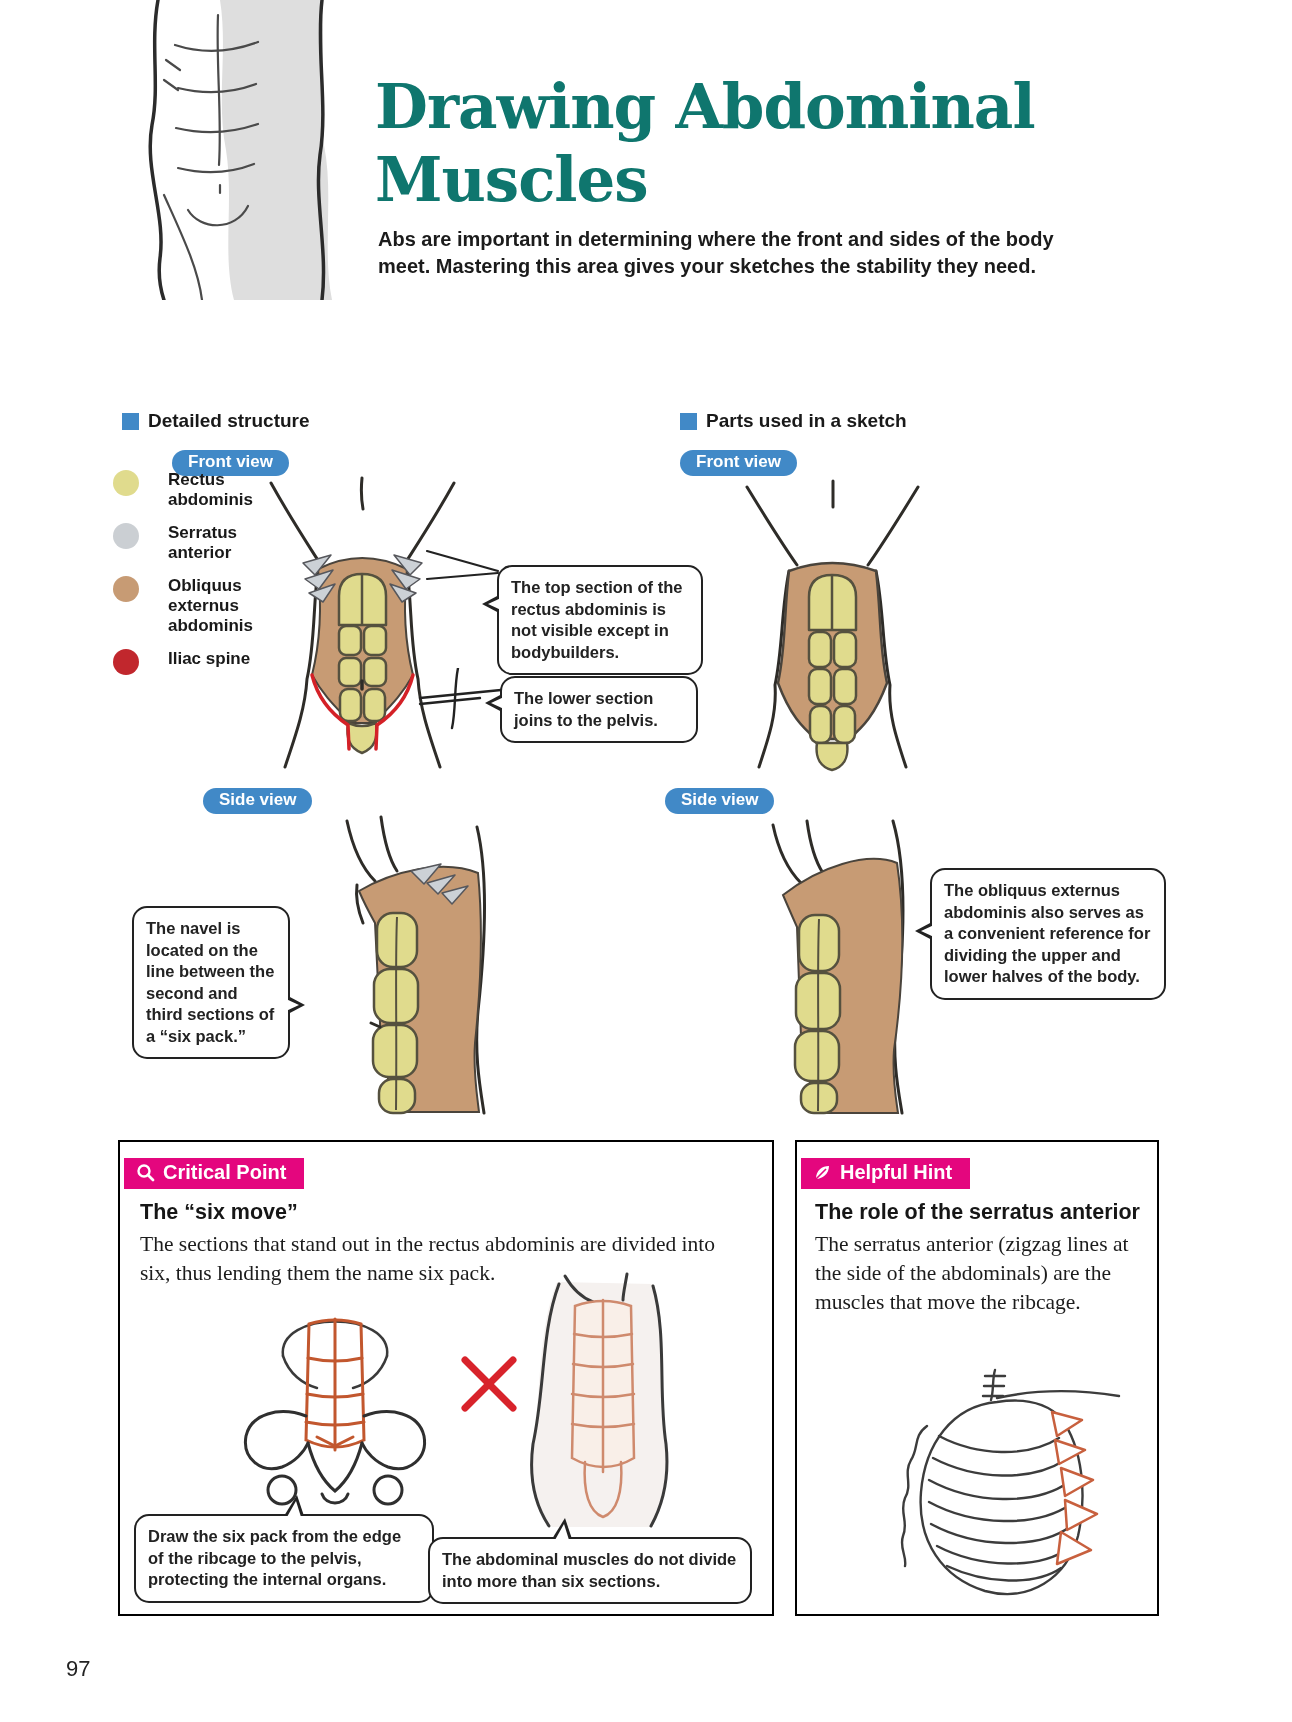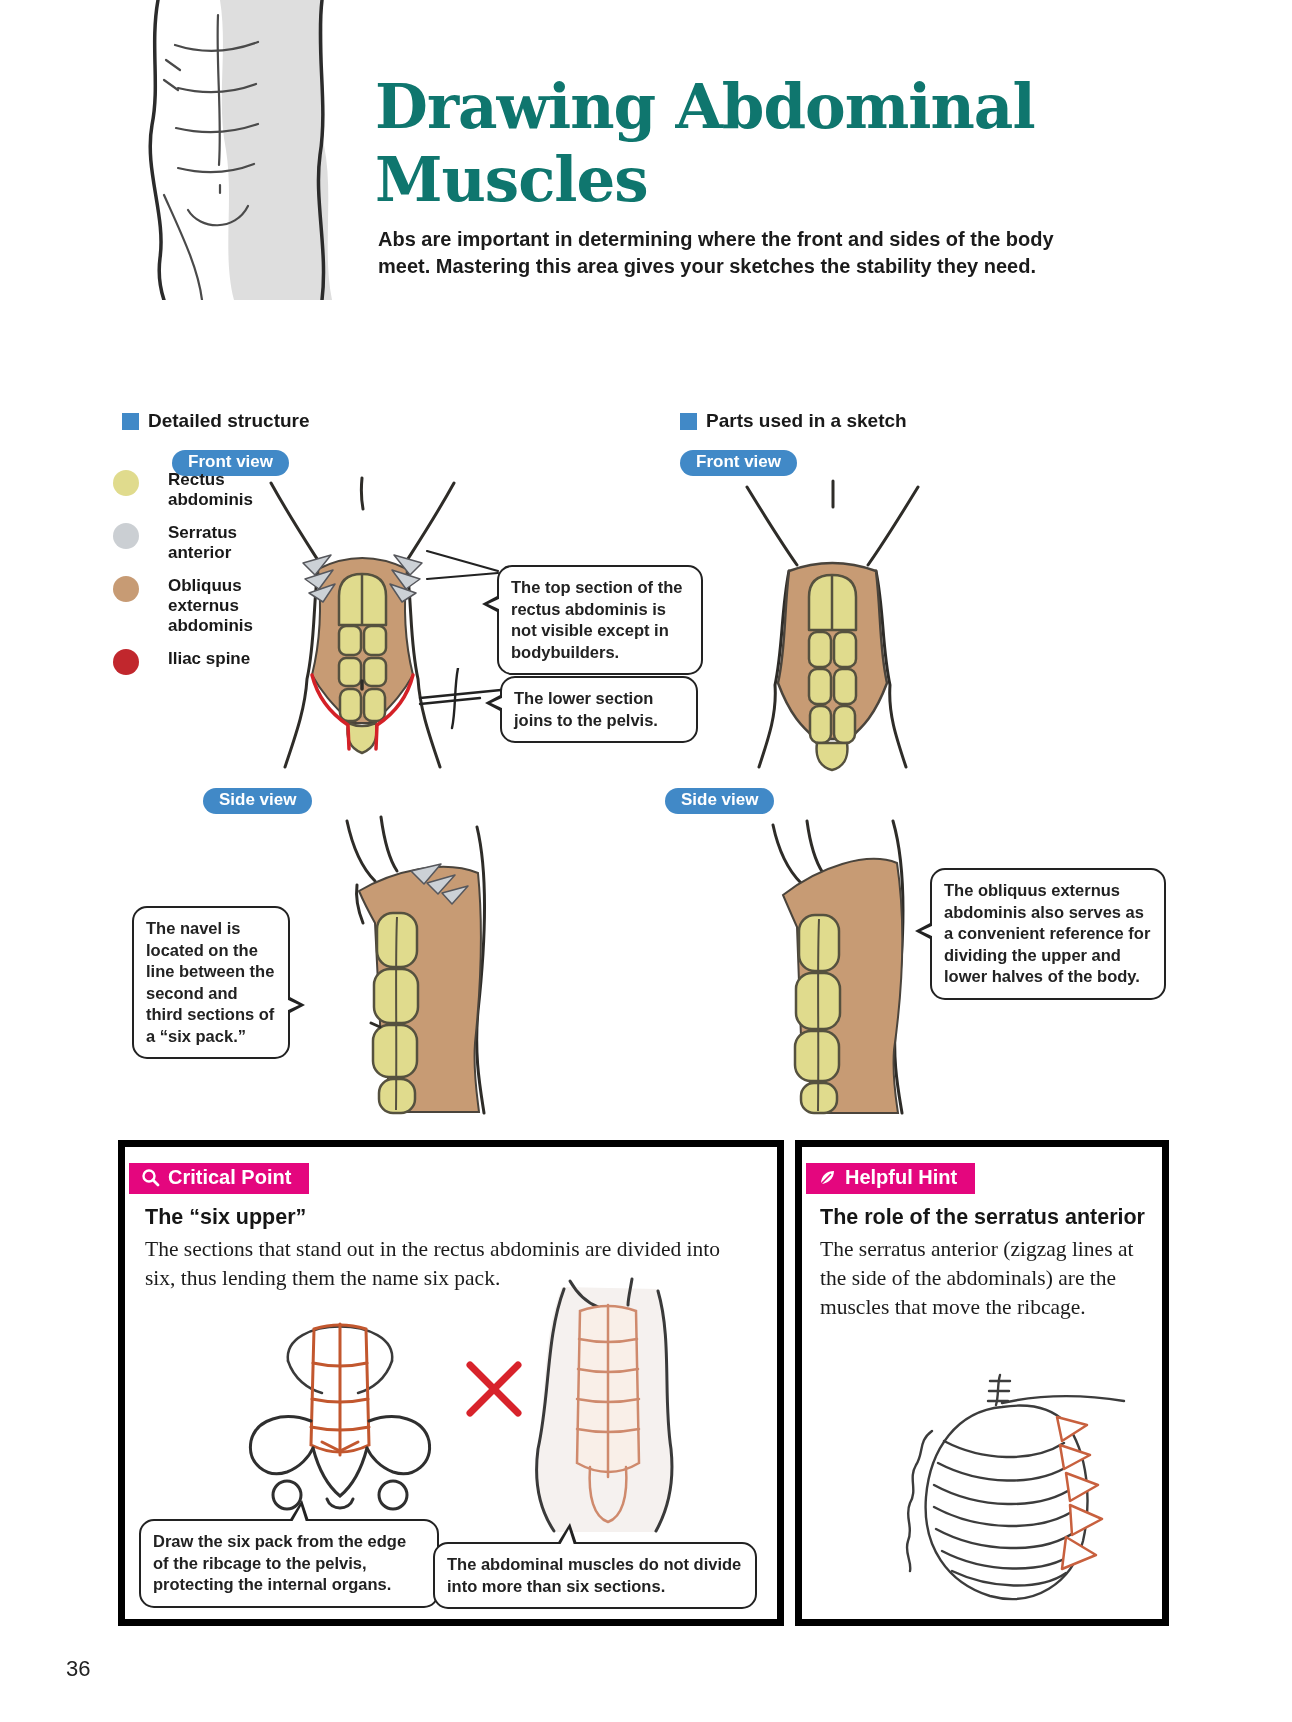--- a/index.html
+++ b/index.html
@@ -50,21 +50,21 @@
           border-style:solid;border-width:6.5px 0 6.5px 13px;
           border-color:transparent transparent transparent #fff;}
   .tail-t::before{content:"";position:absolute;top:-21px;left:var(--tx,110px);width:0;height:0;
           border-style:solid;border-width:0 7px 21px 13px;
           border-color:transparent transparent #222 transparent;}
   .tail-t::after{content:"";position:absolute;top:-15px;left:calc(var(--tx,110px) + 3px);width:0;height:0;
           border-style:solid;border-width:0 5px 16px 9px;
           border-color:transparent transparent #fff transparent;}
 
   
-  .feature-box{position:absolute;background:#fff;border:7px solid #000000;}
+  .feature-box{position:absolute;background:#fff;border:2px solid #000000;}
   .feature-badge{position:absolute;left:4px;top:16px;background:#e4067e;color:#fff;
           font-weight:bold;font-size:20px;padding:3px 18px 5px 12px;display:flex;align-items:center;gap:8px;}
   .fb-title{position:absolute;font-weight:bold;font-size:21.5px;color:#161616;}
   .fb-body{position:absolute;font-family:"Liberation Serif",serif;font-size:21.5px;line-height:29px;color:#1c1c1c;}
 
   .page-num{font-size:22px;color:#222;}
   svg{display:block;}
 </style>
 </head>
 <body>
@@ -260,21 +260,21 @@
   <div class="bubble tail-l" style="left:930px;top:868px;width:208px;--ty:52px;">The obliquus externus abdominis also serves as a convenient reference for dividing the upper and lower halves of the body.</div>
 
   <div class="feature-box" style="left:118px;top:1140px;width:652px;height:472px;">
     <div class="feature-badge" style="background-color: rgb(228, 6, 126);">
       <svg width="19" height="19" viewBox="0 0 19 19">
         <circle cx="8" cy="8" r="5.5" stroke="#fff" stroke-width="2.4" fill="none"></circle>
         <path d="M12,12 L17,17" stroke="#fff" stroke-width="2.8" stroke-linecap="round"></path>
       </svg>
       <span>Critical Point</span>
     </div>
-    <div class="fb-title" style="left:20px;top:58px;">The “six upper”</div>
+    <div class="fb-title" style="left:20px;top:58px;">The “six move”</div>
     <div class="fb-body" style="left:20px;top:88px;width:608px;">The sections that stand out in the rectus abdominis are divided into six, thus lending them the name six pack.</div>
 
     <div class="abs" style="left:85px;top:152px;">
       <svg width="260" height="230" viewBox="0 0 260 230">
         <g stroke="#3a3a3a" stroke-width="2.5" fill="none" stroke-linecap="round">
           <path d="M78,62 C72,16 188,16 182,62"></path>
           <path d="M78,62 C84,80 98,90 112,94"></path>
           <path d="M182,62 C176,80 162,90 148,94"></path>
         </g>
         <g stroke="#c2572e" stroke-width="3" fill="none" stroke-linecap="round">
@@ -356,15 +356,15 @@
           <path d="M205,48 L235,56 L210,72 Z"></path>
           <path d="M208,76 L238,86 L212,100 Z"></path>
           <path d="M214,104 L246,116 L218,132 Z"></path>
           <path d="M218,136 L250,150 L220,166 Z"></path>
           <path d="M214,168 L244,186 L210,200 Z"></path>
         </g>
       </svg>
     </div>
   </div>
 
-  <div class="abs page-num" style="left:66px;top:1656px;">36</div>
+  <div class="abs page-num" style="left:66px;top:1656px;">97</div>
 
 </div>
 
 </body></html>

